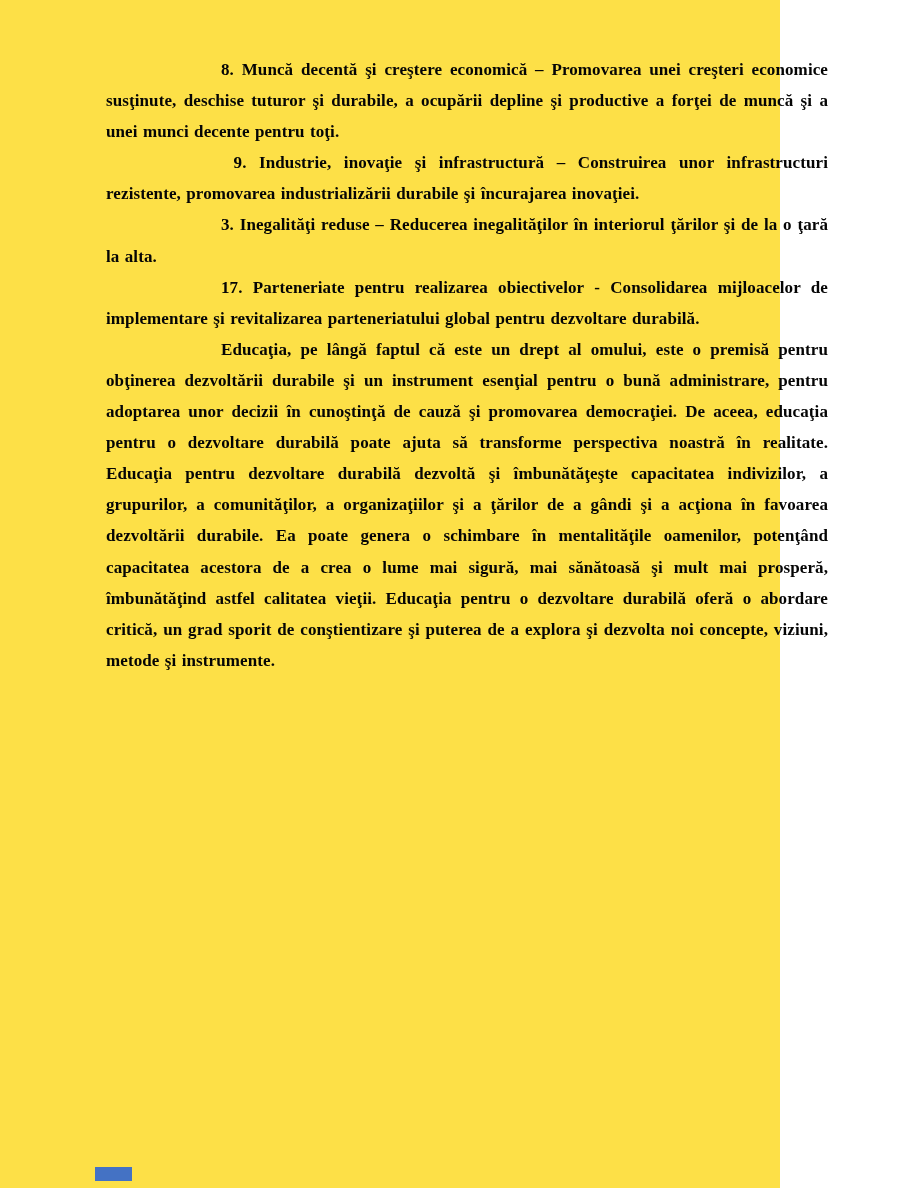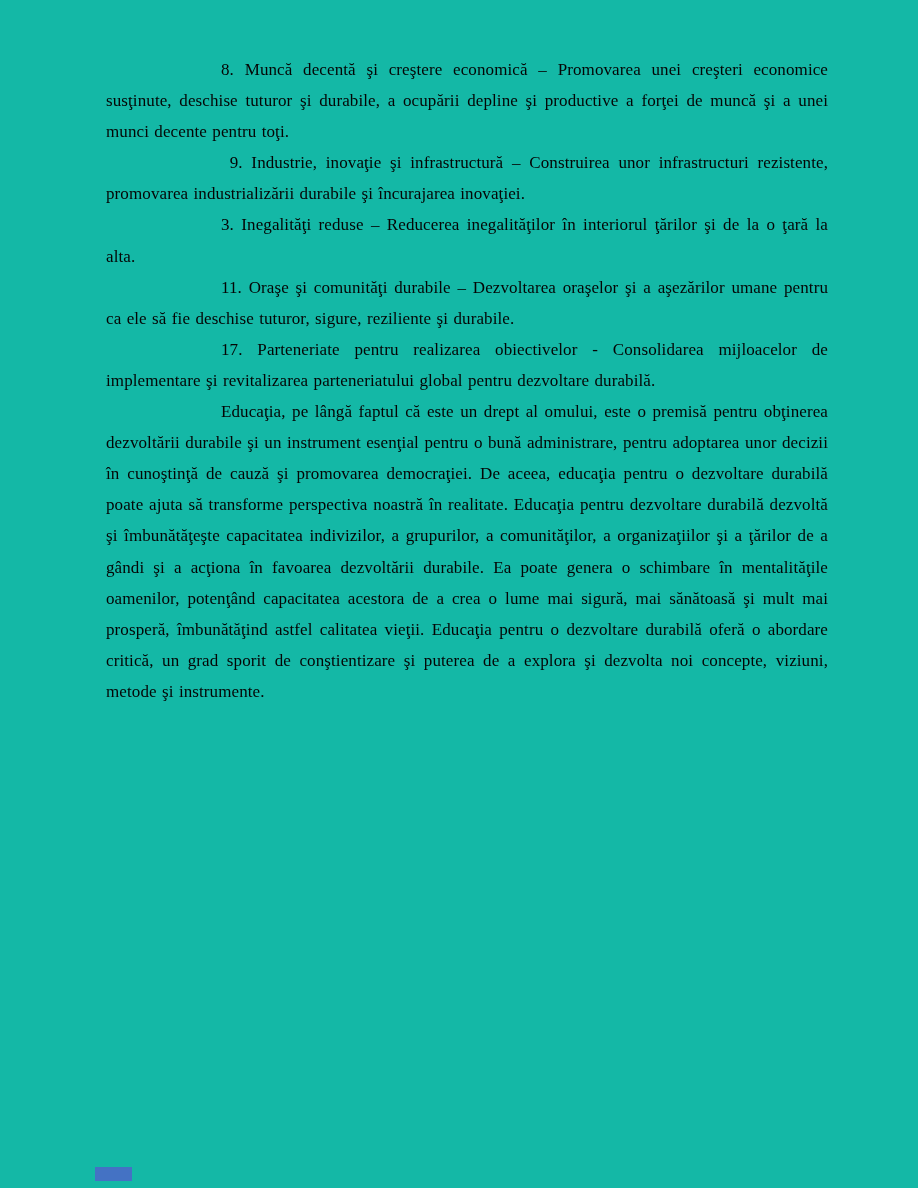--- a/index.html
+++ b/index.html
@@ -5,23 +5,24 @@
   html, body { margin: 0; padding: 0; }
   body {
     width: 918px;
     height: 1188px;
     background: #ffffff;
     font-family: "Liberation Serif", "DejaVu Serif", serif;
     overflow: hidden;
   }
   .page {
     position: relative;
-    width: 918px;
+    width: 780px;
     height: 1188px;
-    background: #14b8a6;
+    background: #fde047;
+    font-weight: bold;
   }
   .text-block {
     position: absolute;
     left: 106px;
     top: 54px;
     width: 722px;
     color: #050505;
   }
   .text-block p {
     margin: 0;
@@ -43,18 +44,17 @@
   }
 </style>
 </head>
 <body>
 
 <div class="page">
   <div class="text-block">
     <p>8. Muncă decentă şi creştere economică – Promovarea unei creşteri economice susţinute, deschise tuturor şi durabile, a ocupării depline şi productive a forţei de muncă şi a unei munci decente pentru toţi.</p>
     <p>&nbsp;9. Industrie, inovaţie şi infrastructură – Construirea unor infrastructuri rezistente, promovarea industrializării durabile şi încurajarea inovaţiei.</p>
     <p>3. Inegalităţi reduse – Reducerea inegalităţilor în interiorul ţărilor şi de la o ţară la alta.</p>
-    <p>11. Oraşe şi comunităţi durabile – Dezvoltarea oraşelor şi a aşezărilor umane pentru ca ele să fie deschise tuturor, sigure, reziliente şi durabile.</p>
     <p>17. Parteneriate pentru realizarea obiectivelor - Consolidarea mijloacelor de implementare şi revitalizarea parteneriatului global pentru dezvoltare durabilă.</p>
     <p>Educaţia, pe lângă faptul că este un drept al omului, este o premisă pentru obţinerea dezvoltării durabile şi un instrument esenţial pentru o bună administrare, pentru adoptarea unor decizii în cunoştinţă de cauză şi promovarea democraţiei. De aceea, educaţia pentru o dezvoltare durabilă poate ajuta să transforme perspectiva noastră în realitate. Educaţia pentru dezvoltare durabilă dezvoltă şi îmbunătăţeşte capacitatea indivizilor, a grupurilor, a comunităţilor, a organizaţiilor şi a ţărilor de a gândi şi a acţiona în favoarea dezvoltării durabile. Ea poate genera o schimbare în mentalităţile oamenilor, potenţând capacitatea acestora de a crea o lume mai sigură, mai sănătoasă şi mult mai prosperă, îmbunătăţind astfel calitatea vieţii. Educaţia pentru o dezvoltare durabilă oferă o abordare critică, un grad sporit de conştientizare şi puterea de a explora şi dezvolta noi concepte, viziuni, metode şi instrumente.</p>
   </div>
   <div class="bottom-marker"></div>
 </div>
 
 </body></html>

